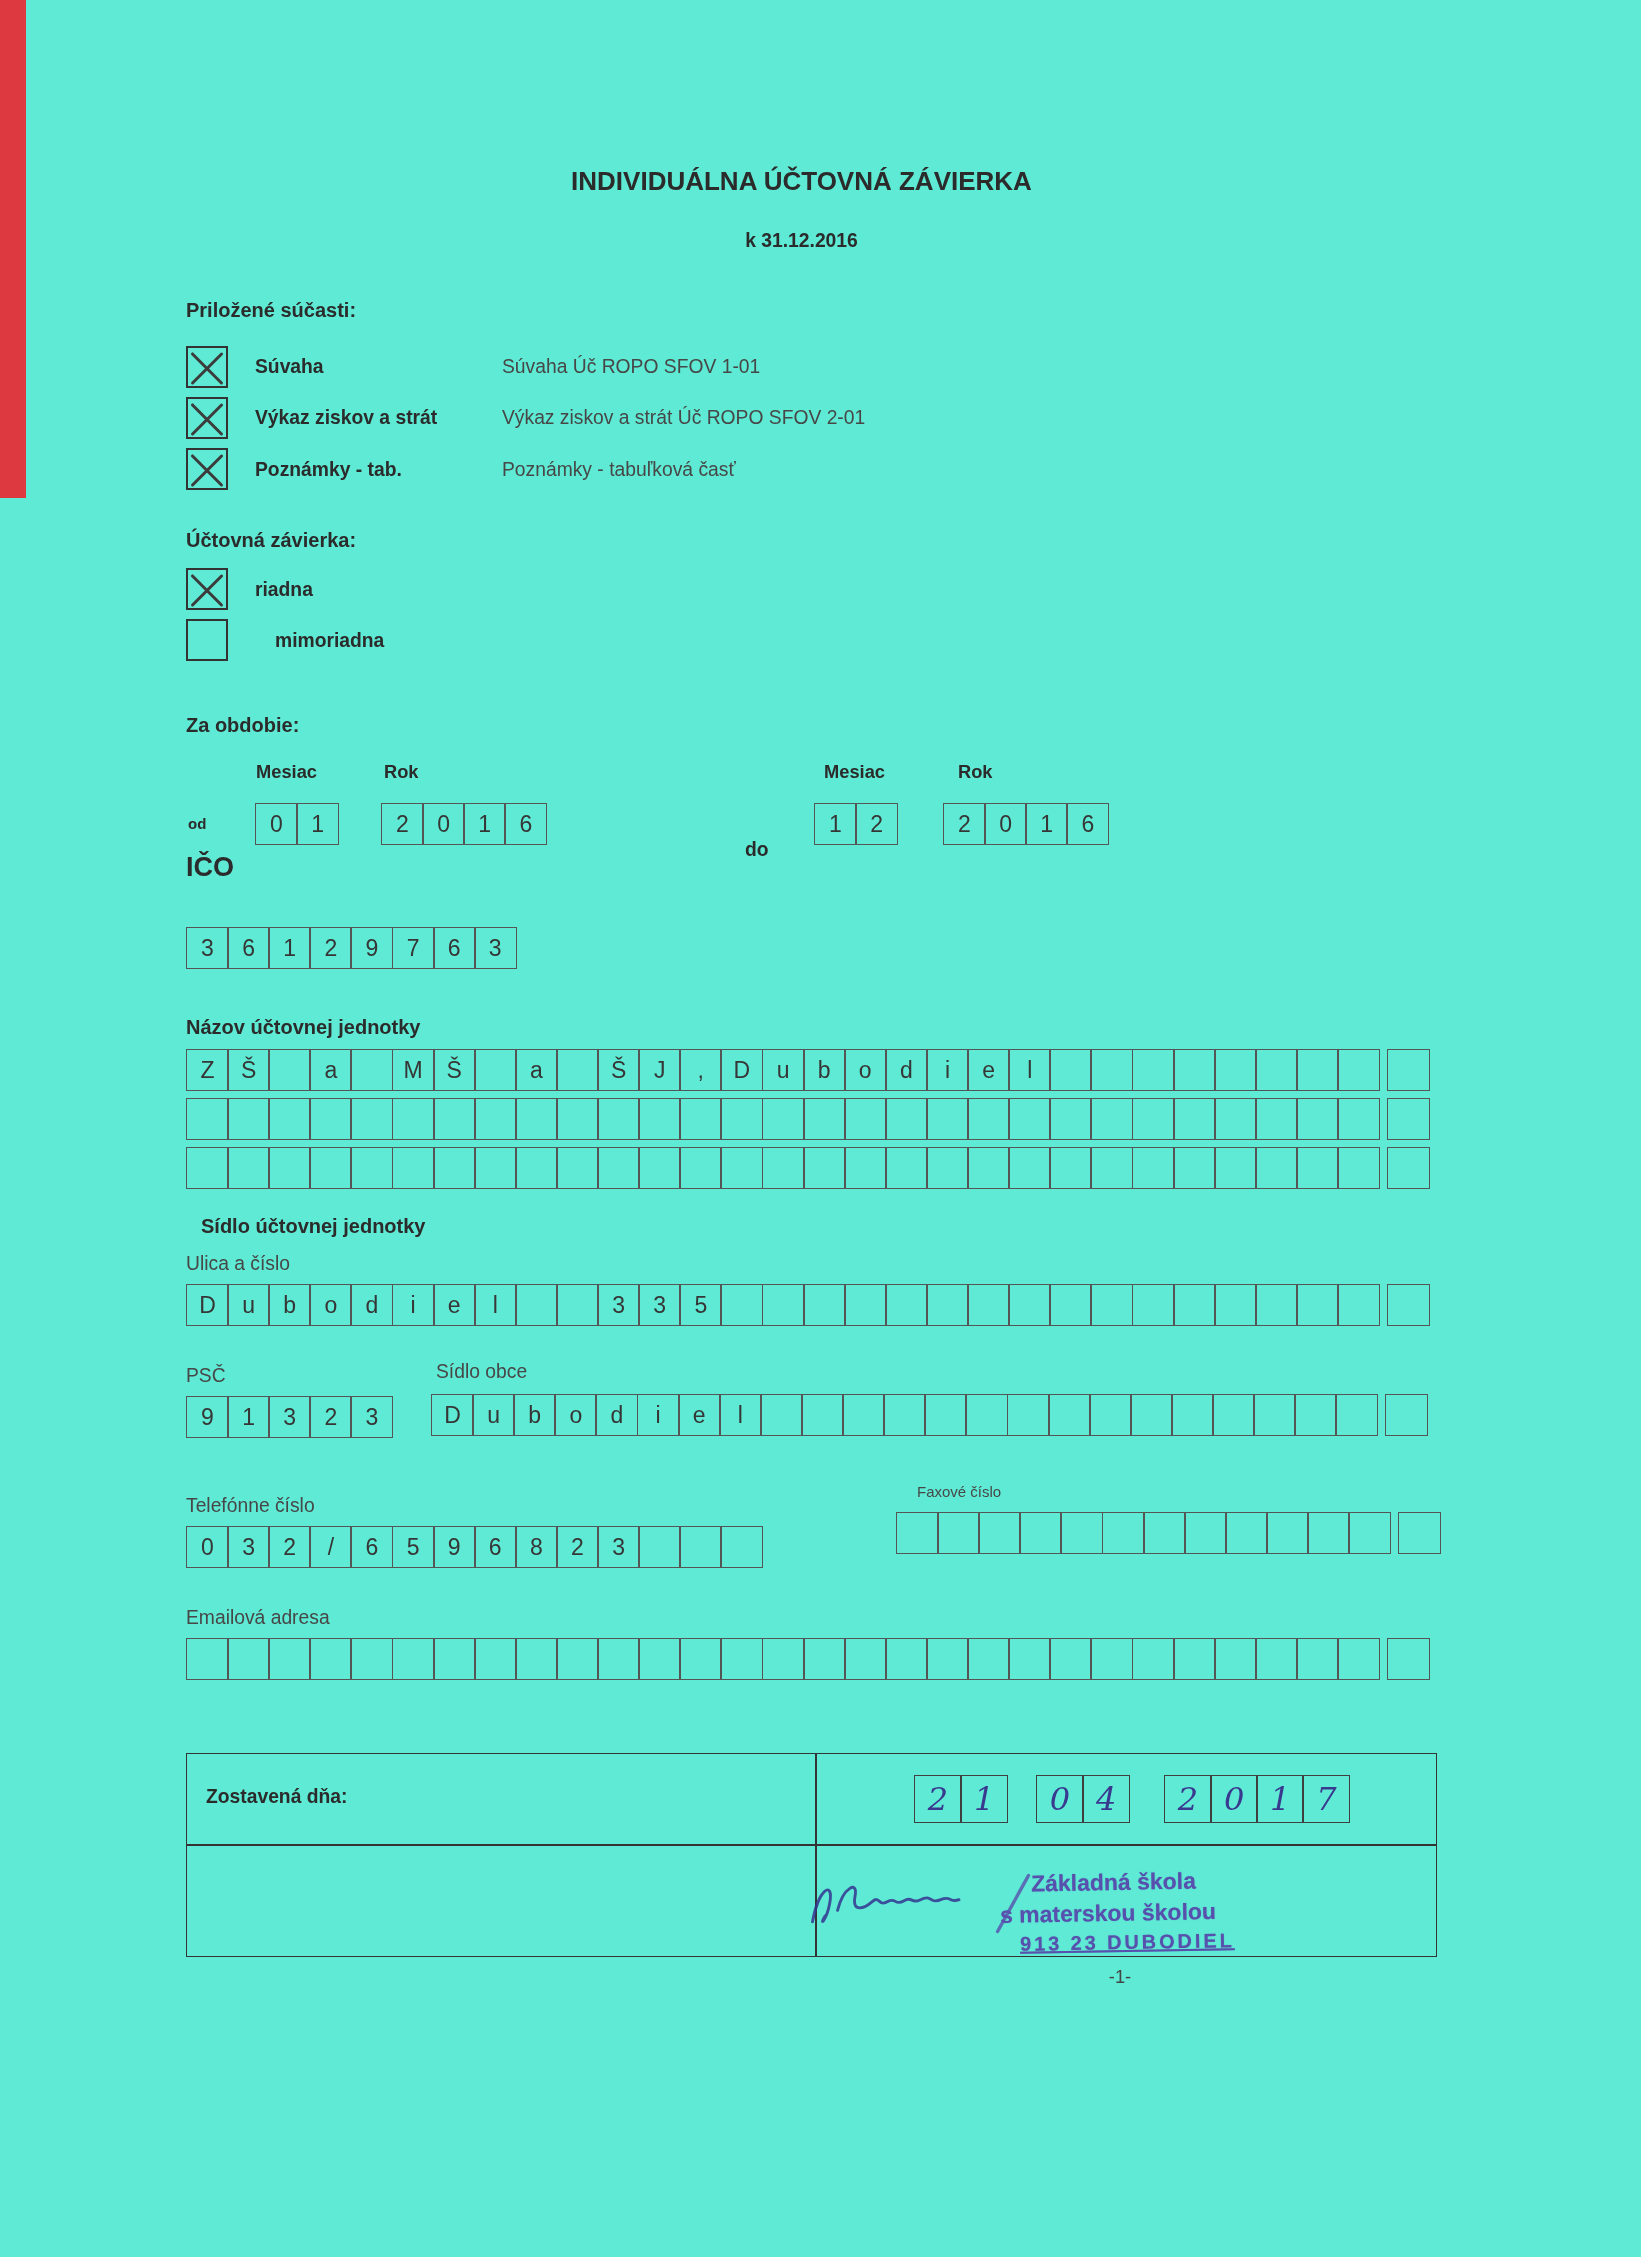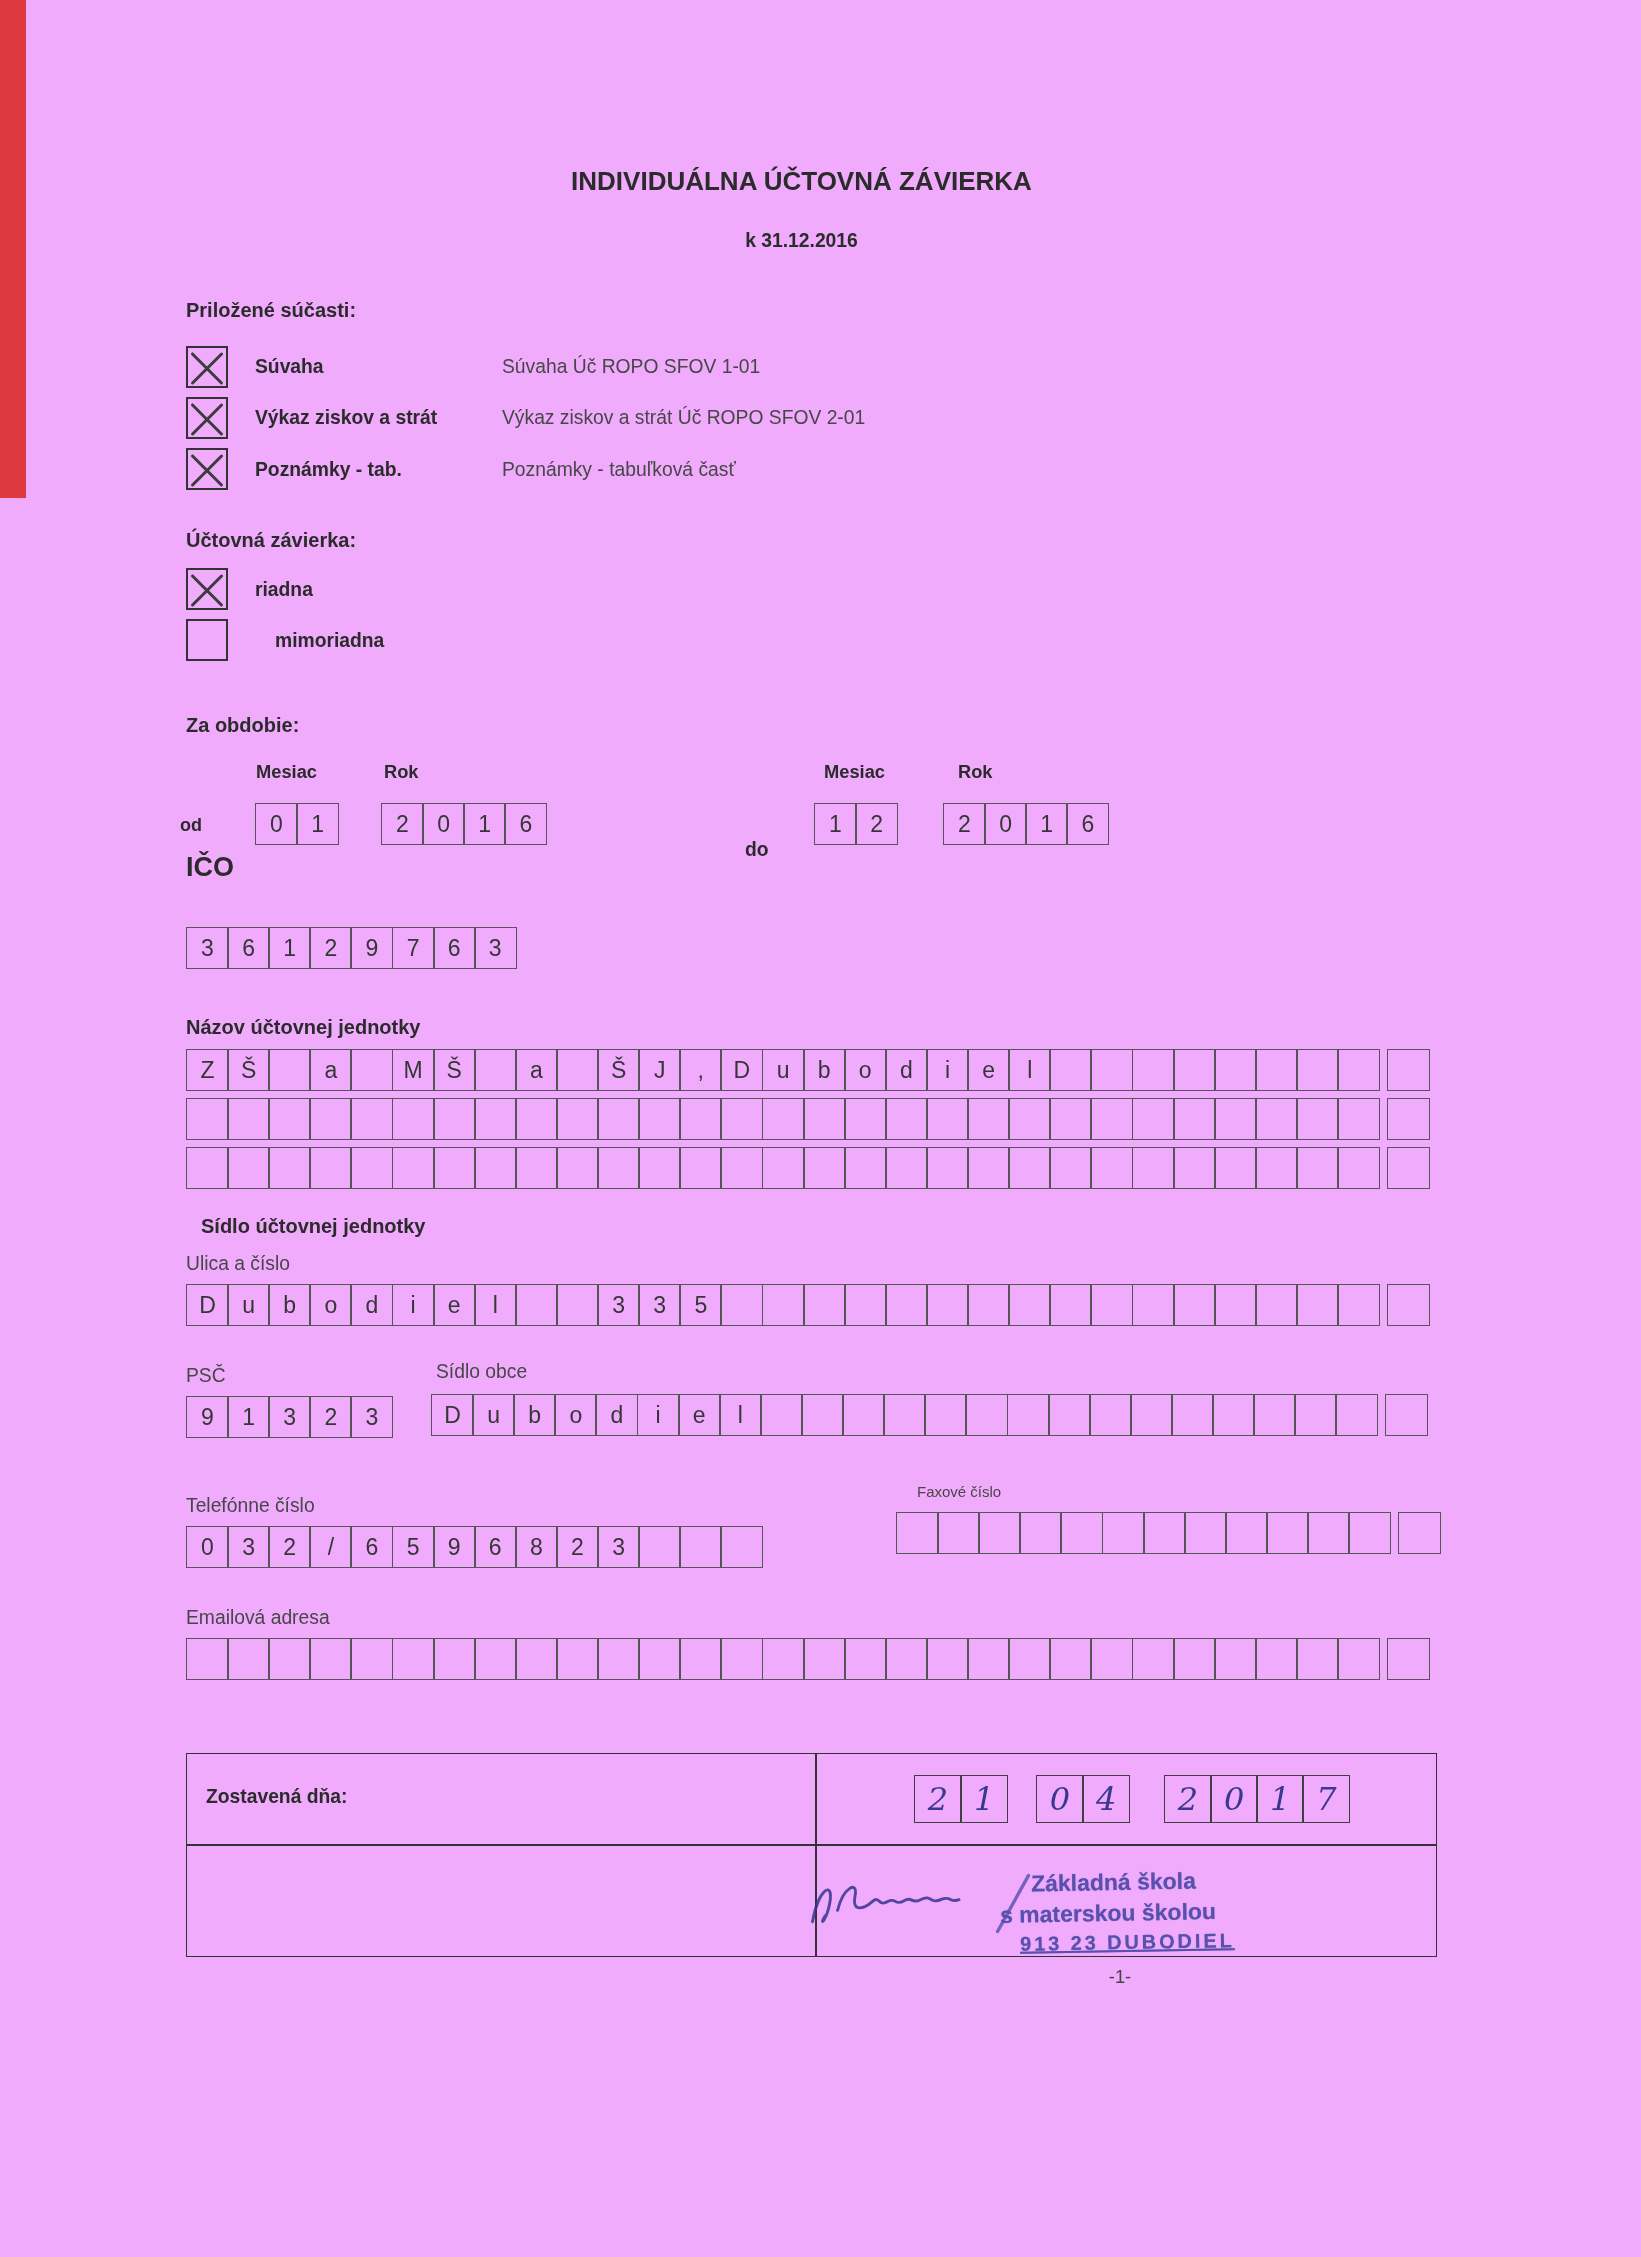--- a/index.html
+++ b/index.html
@@ -1,17 +1,17 @@
 <!DOCTYPE html>
 <html><head>
 <meta charset="utf-8">
 <style>
   * { margin:0; padding:0; box-sizing:border-box; }
   html,body { background:#d8d8d8; }
-  .page { position:relative; width:1641px; height:2257px; background:#f0abfc;
+  .page { position:relative; width:1641px; height:2257px; background:#5eead4;
           font-family:"Liberation Sans","DejaVu Sans",sans-serif; color:#2b2b2b; overflow:hidden; }
   .abs { position:absolute; }
   .b { font-weight:bold; }
   .ctr { text-align:center; }
   .reg { color:#474747; }
   .cellrow { position:absolute; display:flex; }
   .cell { flex:none; width:43px; height:42px; border:1.9px solid #555; margin-right:-1.9px;
           display:flex; align-items:center; justify-content:center;
           font-size:23px; color:#363636; background:transparent; }
   .gap-last .cell:last-child { margin-left:8.7px; }
@@ -67,21 +67,21 @@
     </div>
   <div class="abs b" style="left:255px;top:579px;font-size:19.3px;">riadna</div>
 
   <div class="checkbox" style="left:186px;top:619px;">
     </div>
   <div class="abs b" style="left:255px;top:630px;font-size:19.3px;margin-left:20px;">mimoriadna</div>
 
   <div class="abs b" style="left:186px;top:714px;font-size:20px;">Za obdobie:</div>
   <div class="abs b" style="left:256px;top:761px;font-size:18.3px;">Mesiac</div>
   <div class="abs b" style="left:384px;top:761px;font-size:18.3px;">Rok</div>
-  <div class="abs b" style="left:180px;top:815px;font-size:18px;">od</div>
+  <div class="abs b" style="left:188px;top:815px;font-size:15px;">od</div>
   <div class="cellrow" style="left:255px;top:803px;">
       <div class="cell">0</div>
       <div class="cell">1</div>
     </div>
   <div class="cellrow" style="left:381px;top:803px;">
       <div class="cell">2</div>
       <div class="cell">0</div>
       <div class="cell">1</div>
       <div class="cell">6</div>
     </div>

